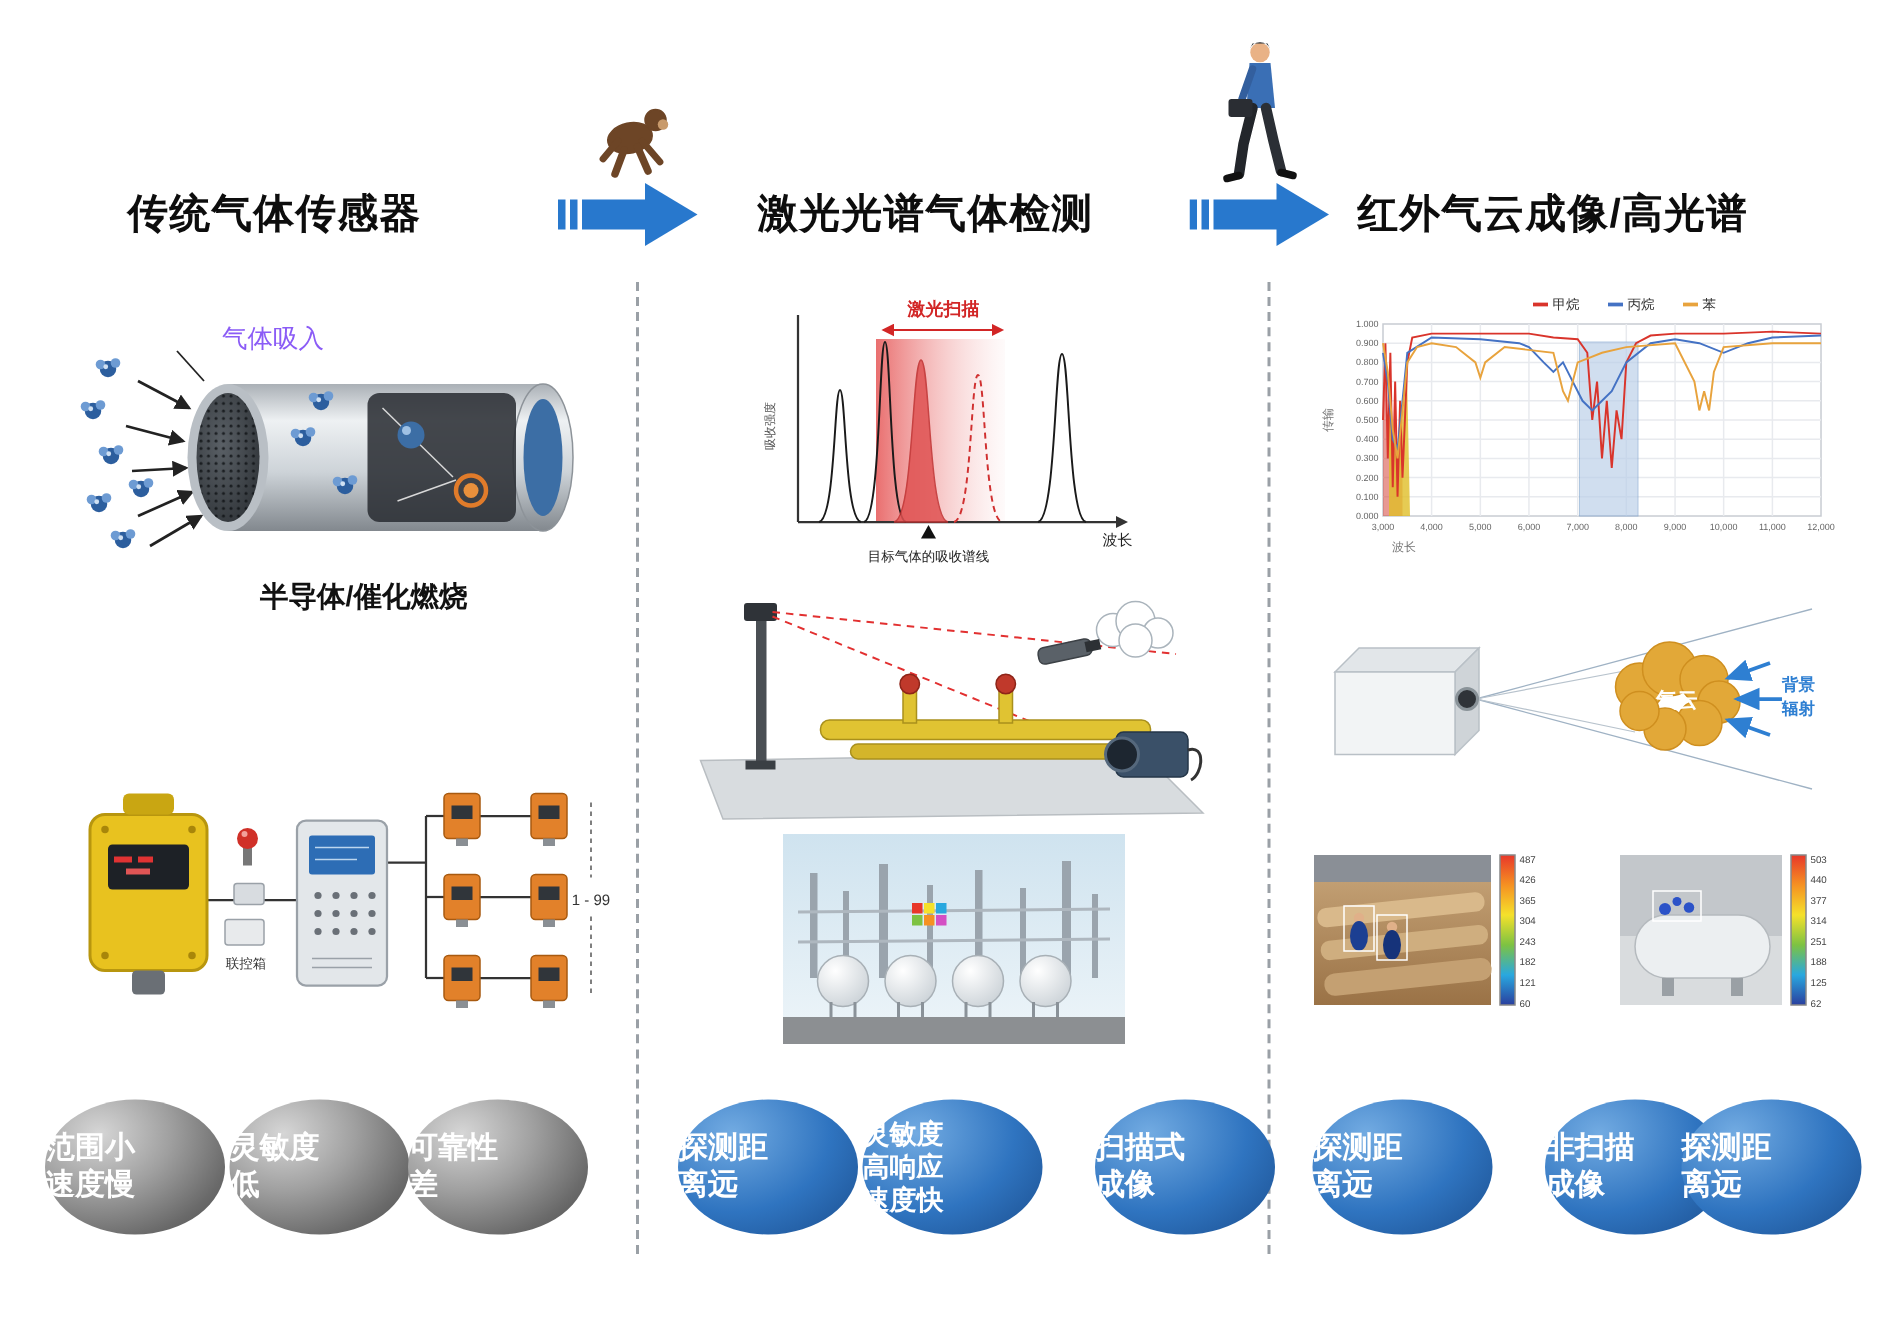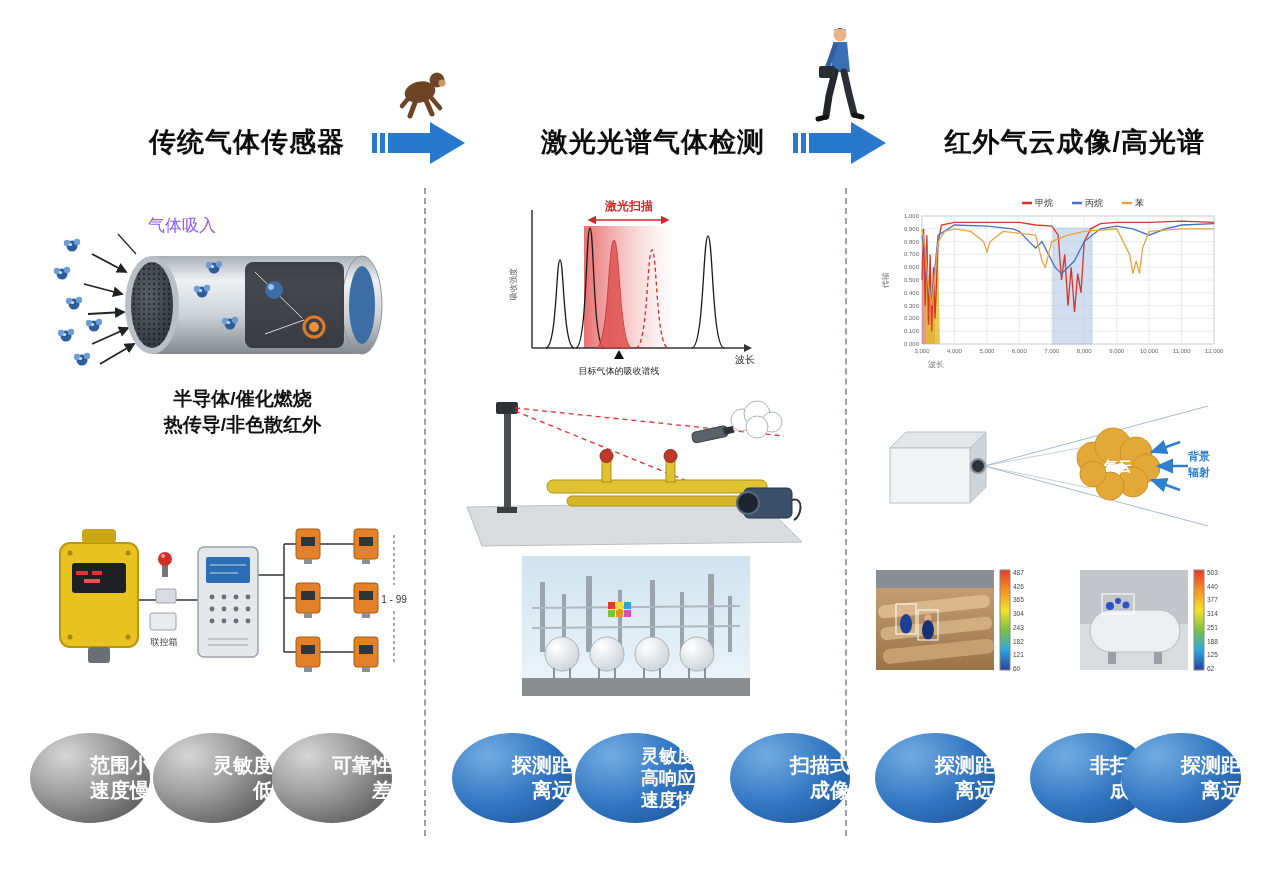--- a/index.html
+++ b/index.html
@@ -1,24 +1,24 @@
 <!DOCTYPE html>
 <html><head>
 <meta charset="utf-8">
 <style>
   html,body{margin:0;padding:0;background:#fff;}
   .canvas{position:relative;width:1268px;height:896px;background:#ffffff;overflow:hidden;
           font-family:"Liberation Sans","DejaVu Sans",sans-serif;color:#111;}
   .abs{position:absolute;}
-  .col-title{position:absolute;font-size:27px;font-weight:bold;text-align:right;color:#0d0d0d;letter-spacing:1px;}
+  .col-title{position:absolute;font-size:27px;font-weight:bold;text-align:left;color:#0d0d0d;letter-spacing:1px;}
   .sep{position:absolute;top:188px;height:648px;width:0;border-left:2px dashed #9aa0a6;}
   .lbl{position:absolute;font-size:17px;color:#8b5cf6;}
   .tech{position:absolute;font-size:19px;font-weight:600;text-align:center;line-height:26px;color:#111;}
   .badge{position:absolute;width:120px;height:90px;border-radius:50%;display:flex;flex-direction:column;
-         align-items:flex-end;justify-content:center;color:#fff;font-weight:bold;font-size:20px;line-height:25px;text-align:center;}
+         align-items:flex-start;justify-content:center;color:#fff;font-weight:bold;font-size:20px;line-height:25px;text-align:center;}
   .badge.gray{background:radial-gradient(ellipse at 30% 25%, #d6d6d6 0%, #a0a0a0 40%, #6a6a6a 75%, #4c4c4c 100%);}
   .badge.blue{background:radial-gradient(ellipse at 30% 25%, #72abe2 0%, #2f74c0 55%, #1b4e8e 100%);}
   .badge.tri{font-size:18px;line-height:22px;}
   svg text{font-family:"Liberation Sans","DejaVu Sans",sans-serif;}
   .redlbl{fill:#d22626;font-weight:bold;}
 </style>
 </head>
 <body>
 
 <div class="canvas">
@@ -126,21 +126,20 @@
       <use href="#mol" x="178" y="92"></use>
       <use href="#mol" x="162" y="36"></use>
 
     <ellipse cx="100" cy="73" rx="27" ry="49" fill="#b9bfc5"></ellipse>
     <ellipse cx="100" cy="73" rx="21" ry="43" fill="url(#meshG)"></ellipse>
     <ellipse cx="100" cy="73" rx="21" ry="43" fill="url(#meshDots)" opacity="0.8"></ellipse>
   </svg>
 
   <div class="tech" style="left:115px;top:386px;width:255px">
     <div>半导体/催化燃烧</div>
-    <div>热传导/非色散红外</div>
   </div>
 
   <svg class="abs" style="left:38px;top:505px" width="380" height="185" viewBox="0 0 380 185">
 
     <g stroke="#333" stroke-width="1.5" fill="none">
       <path d="M100,95 L160,95"></path>
       <path d="M220,70 L246,70"></path>
       <path d="M246,39 L246,147"></path>
       <path d="M246,39 L258,39"></path>
         <path d="M246,93 L258,93"></path>

